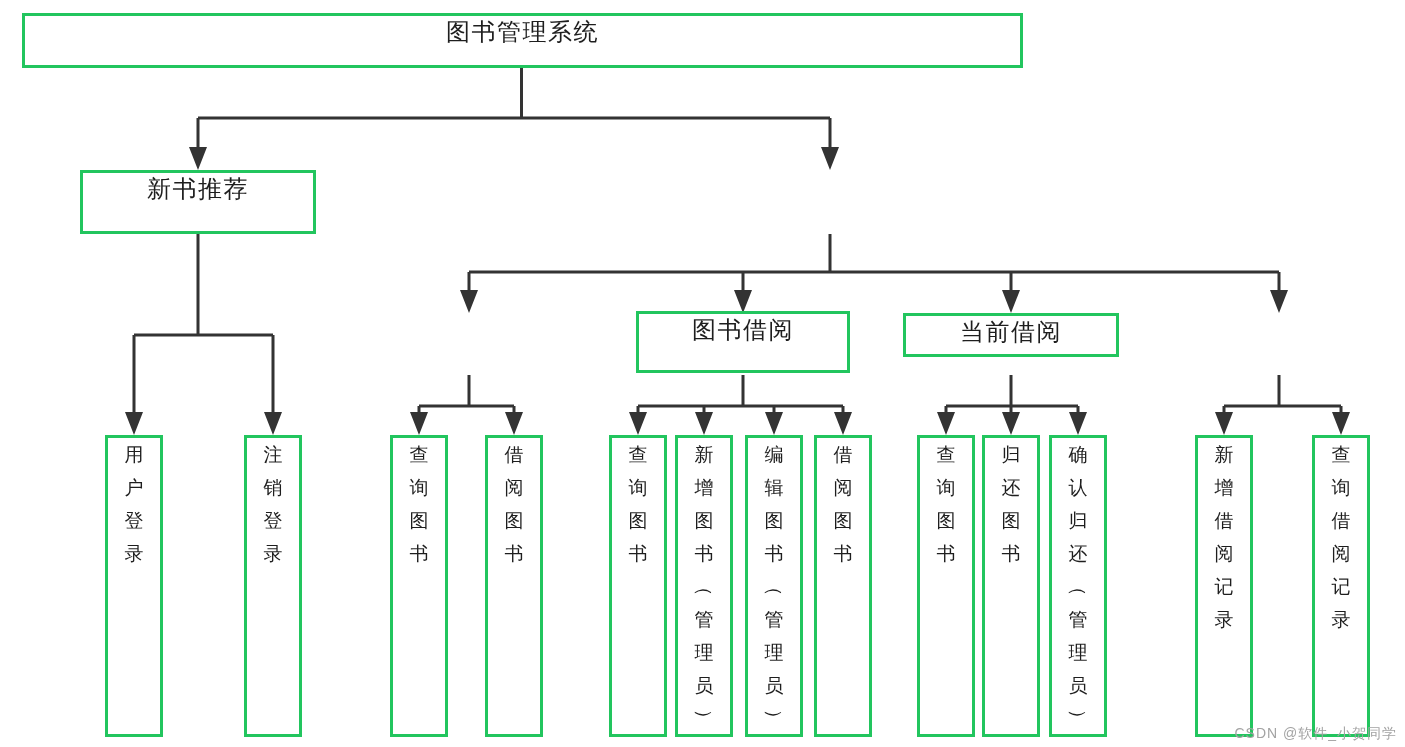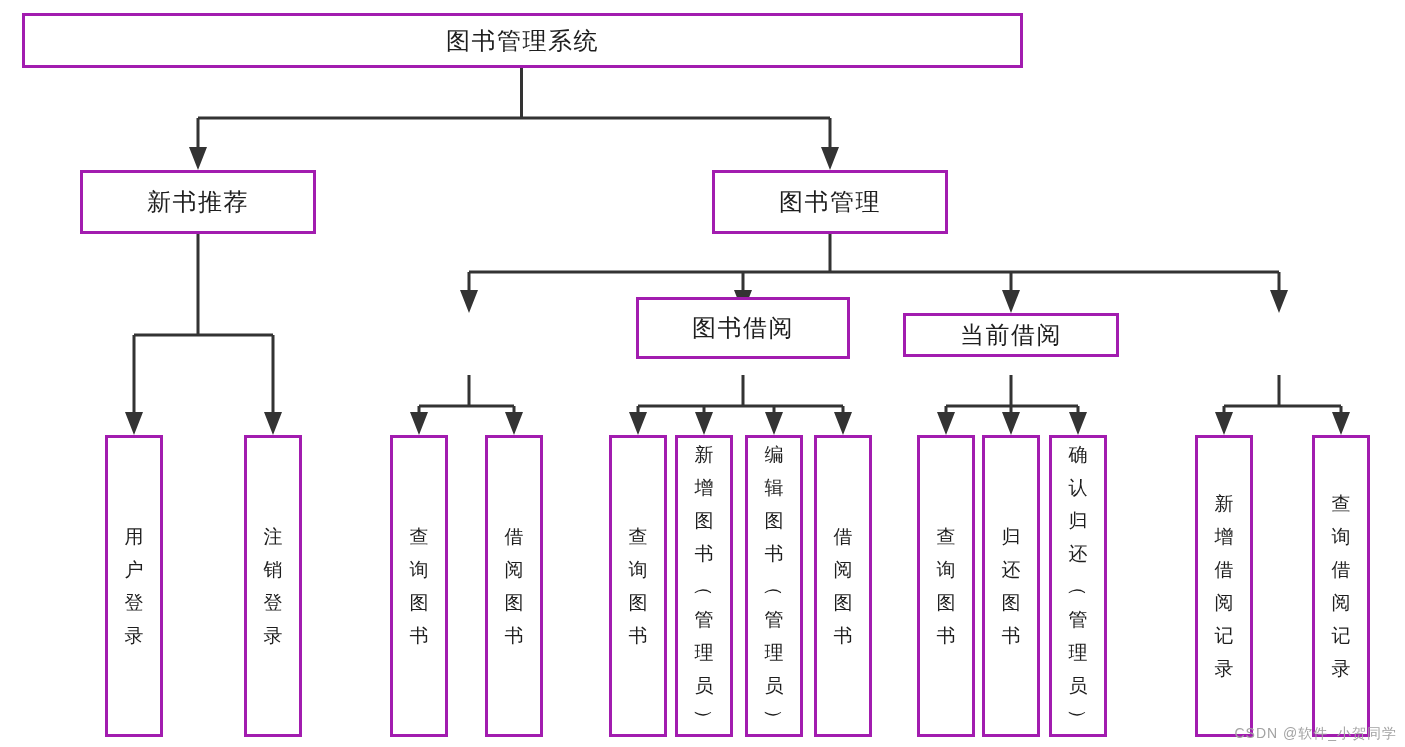--- a/index.html
+++ b/index.html
@@ -3,21 +3,21 @@
 <meta charset="utf-8">
 <style>
   html,body{margin:0;padding:0;background:#ffffff;}
   .canvas{
     position:relative;width:1405px;height:747px;background:#ffffff;overflow:hidden;
     font-family:"Liberation Sans",sans-serif;color:#1e1e1e;
   }
   .connectors{position:absolute;left:0;top:0;z-index:1;}
   .box{
     position:absolute;z-index:2;box-sizing:border-box;background:#ffffff;
-    border:3px solid #a21caf;display:flex;align-items:center;justify-content:center;
+    border:3px solid #22c55e;display:flex;align-items:flex-start;justify-content:center;
   }
   .hbox span{font-size:24px;letter-spacing:1.5px;color:#1e1e1e;white-space:nowrap;}
   .vbox .vtext{display:flex;flex-direction:column;align-items:center;font-size:19px;color:#1e1e1e;}
   .vbox .vtext span{display:block;height:33px;line-height:33px;text-align:center;}
   .vbox .vtext span.rot{transform:rotate(90deg);}
   .watermark{
     position:absolute;right:8px;bottom:4px;z-index:5;
     font-size:14px;letter-spacing:1px;color:#a3a3a3;white-space:nowrap;
   }
 </style>
@@ -48,25 +48,22 @@
       M1215 412 H1233 L1224 435 Z  M1332 412 H1350 L1341 435 Z"></path>
   </svg>
 
   <div class="box hbox" style="left:22px;top:13px;width:1001px;height:55px">
     <span>图书管理系统</span>
   </div>
 
   <div class="box hbox" style="left:80px;top:170px;width:236px;height:64px">
     <span>新书推荐</span>
   </div>
-  <div class="box hbox" style="left:712px;top:170px;width:236px;height:64px">
-    <span>图书管理</span>
-  </div>
 
-  <div class="box hbox" style="left:636px;top:297px;width:214px;height:62px">
+  <div class="box hbox" style="left:636px;top:311px;width:214px;height:62px">
     <span>图书借阅</span>
   </div>
   <div class="box hbox" style="left:903px;top:313px;width:216px;height:44px">
     <span>当前借阅</span>
   </div>
 
   <div class="box vbox" style="left:105px;top:435px;width:58px;height:302px">
     <span class="vtext">
         <span>用</span>
         <span>户</span>

